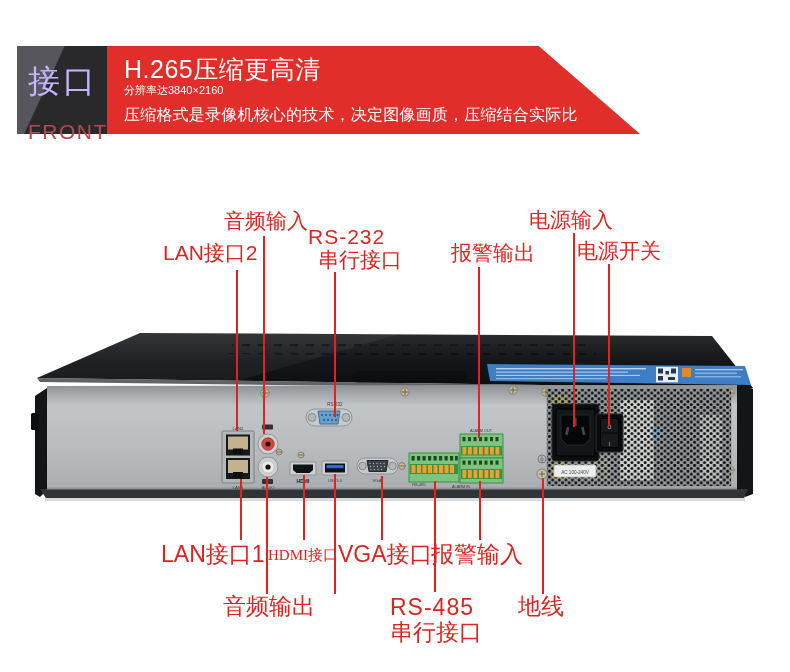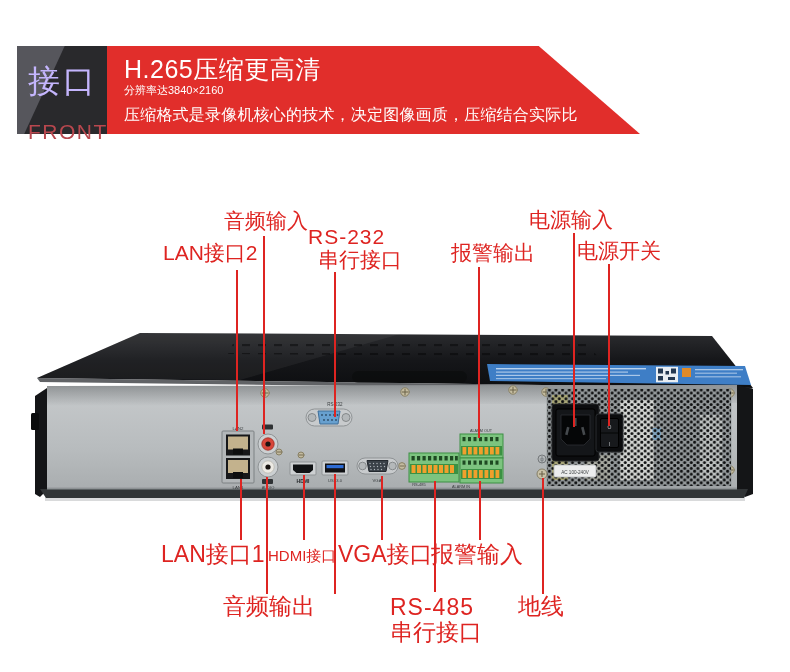--- a/index.html
+++ b/index.html
@@ -358,21 +358,21 @@
 
   <div class="cl f21" style="left:224px;top:210px;text-align:center;">音频输入</div>
   <div class="cl f21" style="left:163px;top:242px;">LAN接口2</div>
   <div class="cl f21" style="left:308px;top:226px;letter-spacing:1px;">RS-232</div>
   <div class="cl f21" style="left:318px;top:249px;">串行接口</div>
   <div class="cl f21" style="left:434px;top:242px;margin-left:17px;">报警输出</div>
   <div class="cl f21" style="left:529px;top:209px;">电源输入</div>
   <div class="cl f21" style="left:577px;top:240px;">电源开关</div>
 
   <div class="cl f23" style="left:161px;top:543px;">LAN接口1</div>
-  <div class="cl f15" style="left:268px;top:548px;">HDMI接口</div>
+  <div class="cl f15" style="left:268px;top:548px;font-family:Liberation Serif, serif;">HDMI接口</div>
   <div class="cl f23" style="left:338px;top:543px;text-align:center;">VGA接口</div>
   <div class="cl f23" style="left:431px;top:543px;">报警输入</div>
   <div class="cl f23" style="left:223px;top:595px;">音频输出</div>
   <div class="cl f23" style="left:390px;top:596px;letter-spacing:1px;">RS-485</div>
   <div class="cl f23" style="left:390px;top:621px;">串行接口</div>
   <div class="cl f23" style="left:518px;top:595px;">地线</div>
 
 </div>
 
 </body></html>

